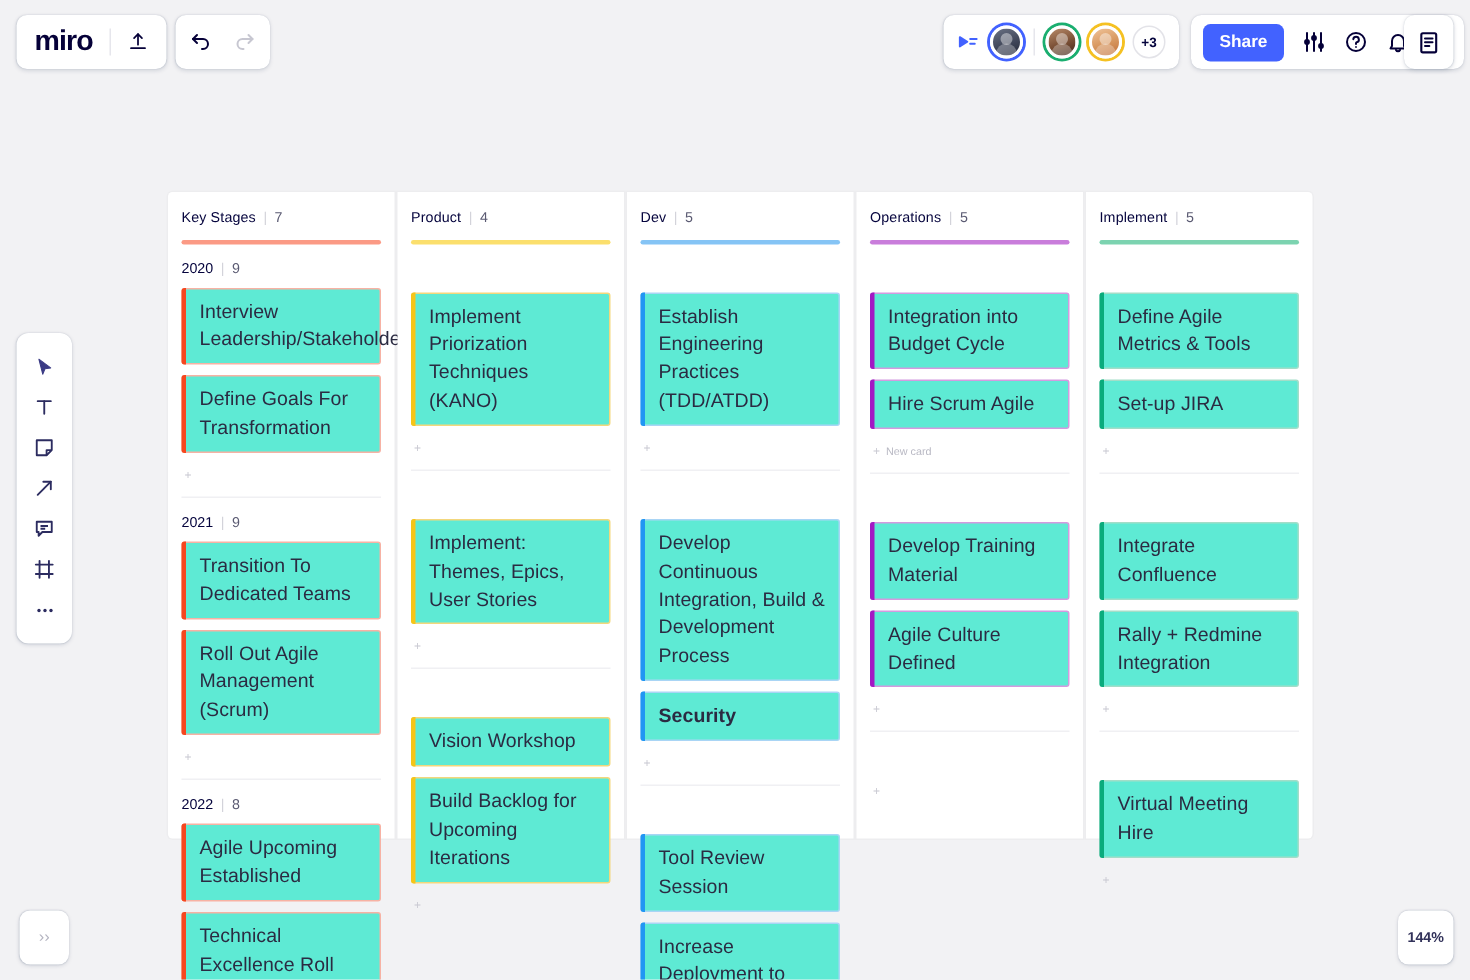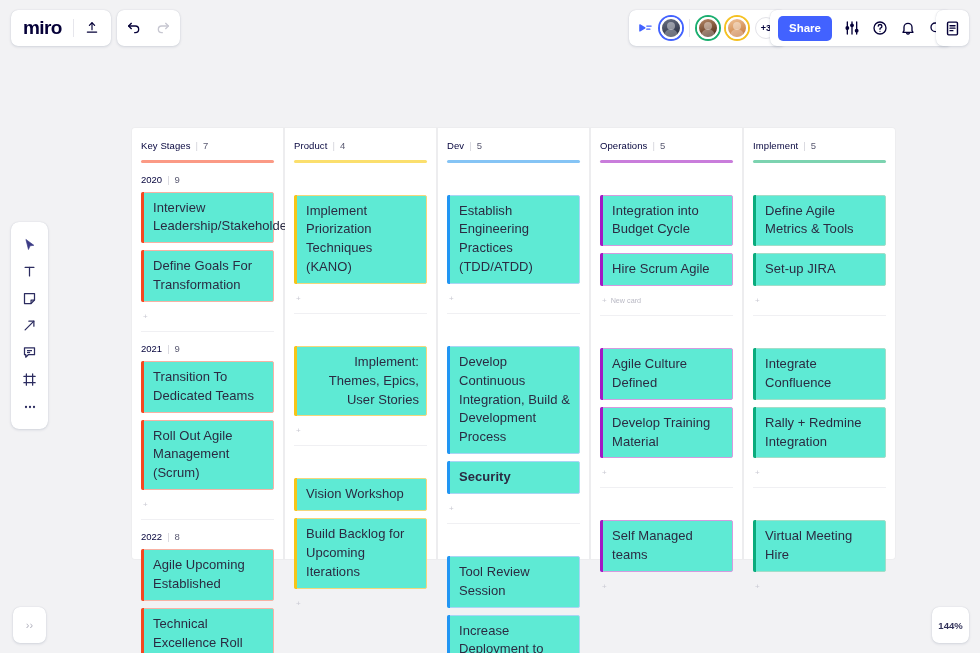--- a/index.html
+++ b/index.html
@@ -42,21 +42,21 @@
   .av-face { position: absolute; left: 50%; top: 56%; transform: translateX(-50%);
              width: 14px; height: 11px; border-radius: 7px 7px 3px 3px; background: rgba(255,255,255,0.30); }
   .av-head { position: absolute; left: 50%; top: 16%; transform: translateX(-50%);
              width: 8px; height: 8px; border-radius: 50%; background: rgba(255,255,255,0.42); }
   .plus-count {
     width: 22px; height: 22px; border-radius: 50%; background: #fff;
     border: 1px solid #e3e3e8; font-size: 9px; font-weight: 700; color: #05043d;
     display: flex; align-items: center; justify-content: center;
   }
 
-  #actions-pill { position: absolute; left: 770px; top: 0; padding: 0 8px; gap: 12px; }
+  #actions-pill { position: absolute; left: 794px; top: 0; padding: 0 8px; gap: 12px; }
   .share-btn {
     background: #4262ff; color: #fff; border: none; border-radius: 5px;
     height: 25px; padding: 0 11px; font-size: 11.5px; font-weight: 700;
     font-family: "Liberation Sans", sans-serif; cursor: pointer;
   }
   #notes-pill { position: absolute; left: 936px; top: 0; width: 33px; justify-content: center; }
 
   
   #left-toolbar {
     position: absolute; left: 11px; top: 222px; width: 37px;
@@ -65,21 +65,21 @@
     display: flex; flex-direction: column; align-items: center;
     padding: 9px 0; gap: 0;
   }
   .tool {
     width: 37px; height: 27px; display: flex; align-items: center; justify-content: center;
     cursor: pointer;
   }
 
   
   #board {
-    position: absolute; left: 132px; top: 128px;
+    position: absolute; left: 112px; top: 128px;
     width: 766px; height: 431px;
     display: flex; gap: 2px;
   }
   .column {
     width: 151px; background: #ffffff; flex: 0 0 151px;
     box-shadow: 0 0 0 1px rgba(0,0,0,0.02);
     padding: 0 9px;
     position: relative;
   }
   .column:first-child { border-radius: 3px 0 0 3px; }
@@ -376,21 +376,21 @@
             <span>Implement Priorization Techniques (KANO)</span>
             <span style="position: absolute; left: -1px; top: -1px; bottom: -1px; width: 3px; border-radius: 2px 0px 0px 2px; background: rgb(245, 197, 24);"></span>
           </div>
           <div class="add-row">
             <span>+</span>
           </div>
           <div class="divider"></div>
         </div>
         <div class="year-group">
           <div class="year-spacer"></div>
-          <div class="card card-tall" style="border: 1px solid rgb(243, 215, 124); text-align: right;">
+          <div class="card card-tall" style="border: 1px solid rgb(243, 215, 124);">
             <span>Implement: Themes, Epics, User Stories</span>
             <span style="position: absolute; left: -1px; top: -1px; bottom: -1px; width: 3px; border-radius: 2px 0px 0px 2px; background: rgb(245, 197, 24);"></span>
           </div>
           <div class="add-row">
             <span>+</span>
           </div>
           <div class="divider"></div>
         </div>
         <div class="year-group">
           <div class="year-spacer"></div>
@@ -478,38 +478,34 @@
           </div>
           <div class="add-row">
             <span>+</span>
             <span class="lbl">New card</span>
           </div>
           <div class="divider"></div>
         </div>
         <div class="year-group">
           <div class="year-spacer"></div>
           <div class="card" style="border: 1px solid rgb(212, 154, 224);">
+            <span>Develop Training Material</span>
+            <span style="position: absolute; left: -1px; top: -1px; bottom: -1px; width: 3px; border-radius: 2px 0px 0px 2px; background: rgb(162, 25, 196);"></span>
+          </div>
+          <div class="card" style="border: 1px solid rgb(212, 154, 224);">
             <span>Agile Culture Defined</span>
             <span style="position: absolute; left: -1px; top: -1px; bottom: -1px; width: 3px; border-radius: 2px 0px 0px 2px; background: rgb(162, 25, 196);"></span>
           </div>
-          <div class="card" style="border: 1px solid rgb(212, 154, 224);">
-            <span>Develop Training Material</span>
-            <span style="position: absolute; left: -1px; top: -1px; bottom: -1px; width: 3px; border-radius: 2px 0px 0px 2px; background: rgb(162, 25, 196);"></span>
-          </div>
-          <div class="add-row">
-            <span>+</span>
-          </div>
-          <div class="divider"></div>
-        </div>
-        <div class="year-group">
-          <div class="year-spacer"></div>
-          <div class="card" style="border: 1px solid rgb(212, 154, 224);">
-            <span>Self Managed teams</span>
-            <span style="position: absolute; left: -1px; top: -1px; bottom: -1px; width: 3px; border-radius: 2px 0px 0px 2px; background: rgb(162, 25, 196);"></span>
-          </div>
+          <div class="add-row">
+            <span>+</span>
+          </div>
+          <div class="divider"></div>
+        </div>
+        <div class="year-group">
+          <div class="year-spacer"></div>
           <div class="add-row">
             <span>+</span>
           </div>
         </div>
       </div>
       <div class="column">
         <div class="col-head">
           <div class="col-title-row">
             <span class="col-title">Implement</span>
             <span class="col-sep">|</span>

